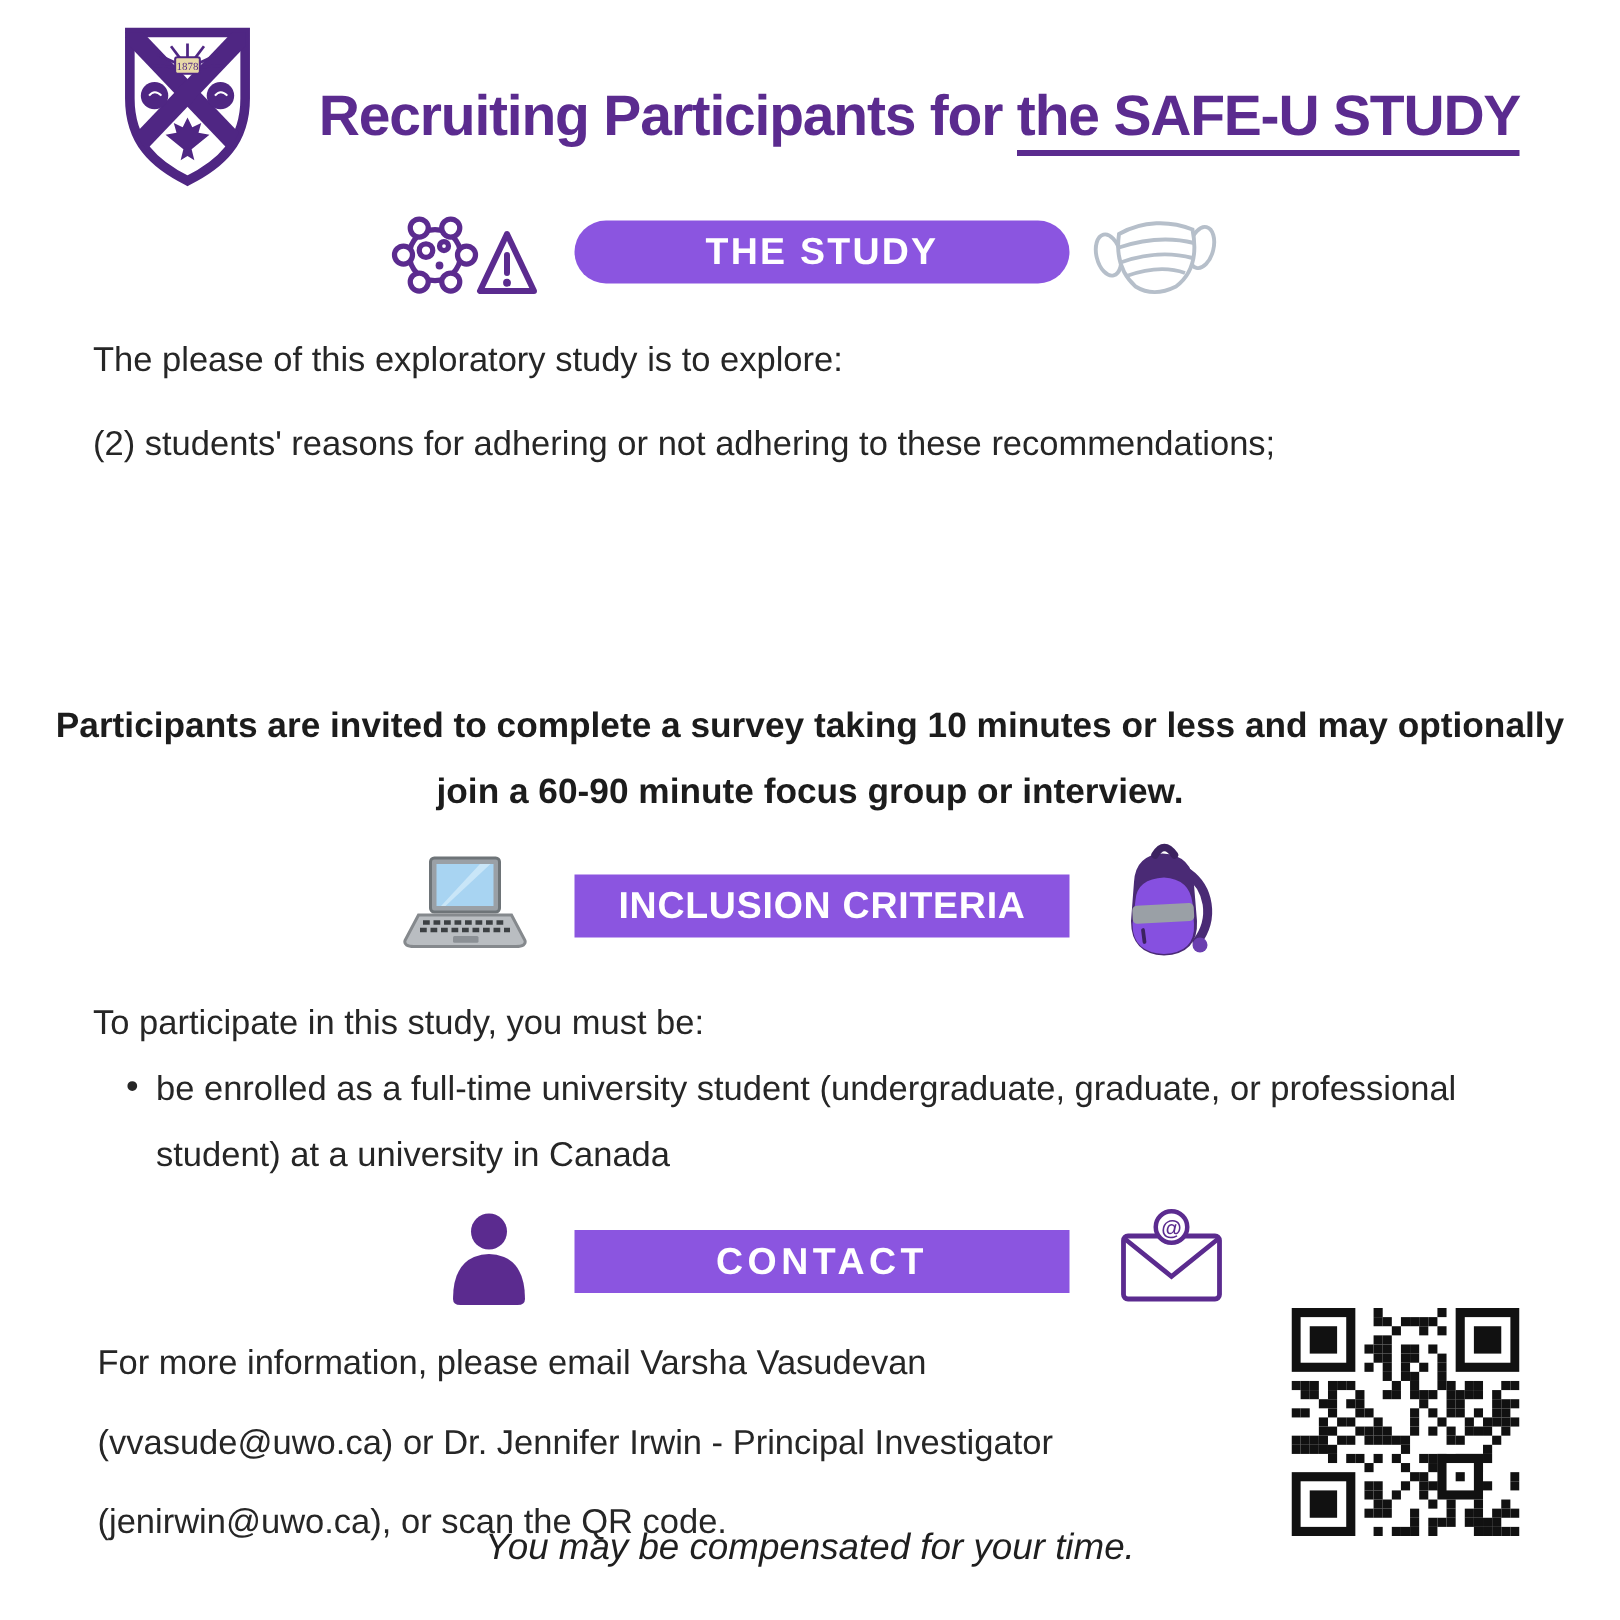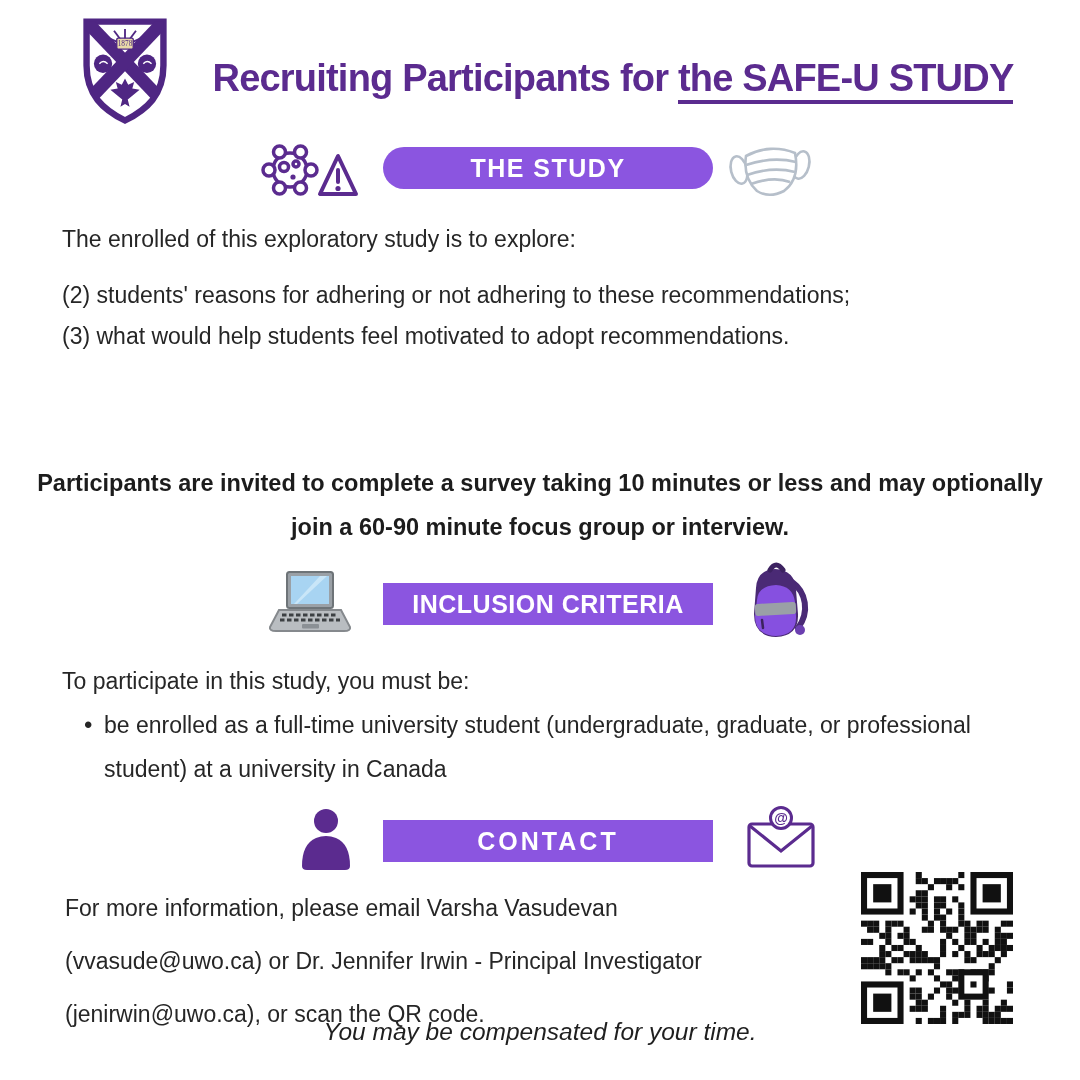--- a/index.html
+++ b/index.html
@@ -136,23 +136,22 @@
     <ellipse cx="11" cy="32" rx="8" ry="14" transform="rotate(-14 11 32)"></ellipse>
     <ellipse cx="73" cy="27" rx="8" ry="14" transform="rotate(14 73 27)"></ellipse>
     <path d="M18,18 C34,9 52,9 67,15 C70,30 68,44 56,53 C46,58 37,58 29,53 C19,44 16,32 18,18 Z"></path>
     <path d="M18,27 C36,21 52,20 68,24" fill="none"></path>
     <path d="M19,37 C36,31 52,30 67,34" fill="none"></path>
     <path d="M23,46 C37,41 51,40 62,44" fill="none"></path>
   </g>
 </svg>
 
 <div class="abs text-block study-text">
-  <div class="intro">The enrolled of this exploratory study is to explore:</div>
+  <div class="intro">The please of this exploratory study is to explore:</div>
   <div>(2) students' reasons for adhering or not adhering to these recommendations;</div>
-  <div>(3) what would help students feel motivated to adopt recommendations.</div>
 </div>
 
 <div class="abs highlight">Participants are invited to complete a survey taking 10 minutes or less and may optionally join a 60-90 minute focus group or interview.</div>
 
 <svg class="abs icon laptop-icon" width="92" height="70" viewBox="0 0 92 70">
   <rect x="23" y="4" width="46" height="36" rx="2.5" fill="#9AA0A6" stroke="#6E7478" stroke-width="2"></rect>
   <rect x="27" y="8" width="38" height="28" fill="#A8D4F2"></rect>
   <path d="M30,36 L56,8 L63,8 L33,36 Z" fill="#C9E6F8"></path>
   <path d="M15,42 L77,42 L86,59 Q87,63 80,63 L12,63 Q5,63 6,59 Z" fill="#B9BDC1" stroke="#85898D" stroke-width="2"></path>
   <line x1="18" y1="47" x2="74" y2="47" stroke="#3C4043" stroke-width="3" stroke-dasharray="4.5,2.5"></line>

